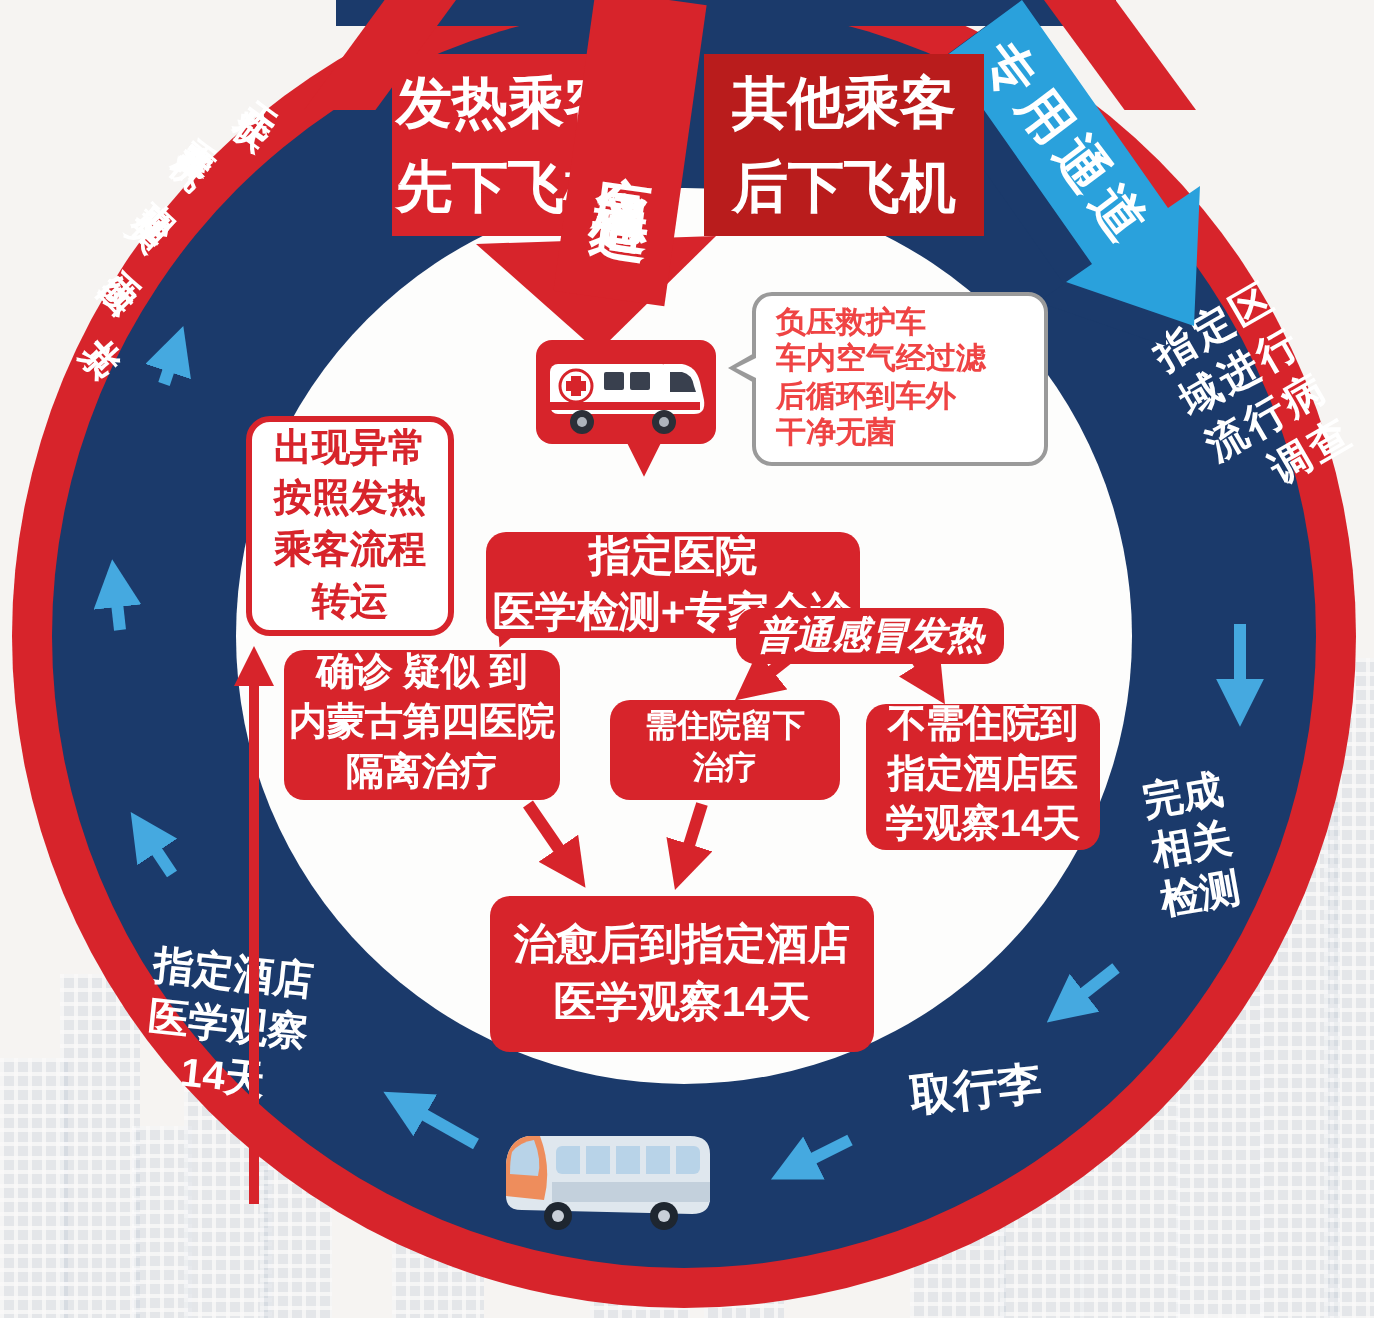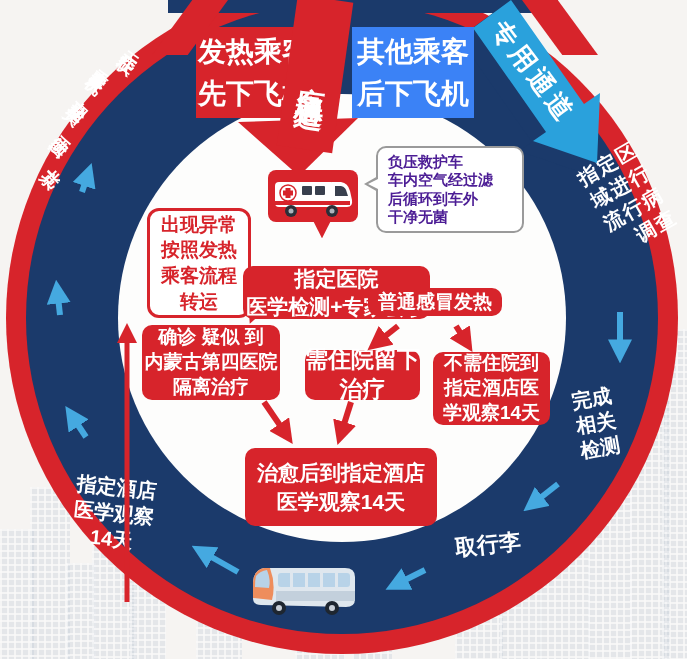--- a/index.html
+++ b/index.html
@@ -21,21 +21,21 @@
 
   .top-band{position:absolute;left:168px;top:0;width:390px;height:13px;background:#1b3a6b;z-index:3;}
   .corner-red{position:absolute;top:0;width:76px;height:55px;background:#d7242b;z-index:3;}
   .corner-red.l{left:152px;clip-path:polygon(53% 0,100% 0,47% 100%,0 100%);}
   .corner-red.r{left:522px;clip-path:polygon(0 0,47% 0,100% 100%,53% 100%);}
 
   
   .entry{position:absolute;top:13px;height:91px;z-index:6;display:flex;align-items:center;justify-content:center;
          color:#fff;font-weight:bold;font-size:28px;line-height:1.5;white-space:pre-line;text-align:center;margin-top:14px;}
   .entry.fever{left:196px;width:116px;background:#d7242b;}
-  .entry.other{left:352px;width:122px;background:#3b82f6;}
+  .entry.other{left:352px;width:140px;background:#b91c1c;}
 
   .banner-em{position:absolute;left:287px;top:-2px;width:56px;height:152px;background:#d7242b;
              transform:rotate(8deg);z-index:7;display:flex;align-items:center;justify-content:center;}
   .banner-em span{writing-mode:vertical-rl;color:#fff;font-weight:bold;font-size:29px;letter-spacing:5px;}
 
   .label-ded{position:absolute;left:533px;top:72px;transform:translate(-50%,-50%) rotate(53deg);
              color:#fff;font-weight:bold;font-size:26px;letter-spacing:4px;z-index:6;white-space:nowrap;}
 
   
   .rtxt{position:absolute;color:#fff;font-weight:bold;z-index:4;white-space:pre-line;}
@@ -49,32 +49,32 @@
   .epi{left:570px;top:152px;width:92px;font-size:20px;line-height:1.3;letter-spacing:2px;
        text-align:right;transform:rotate(-30deg);}
   .tests{left:576px;top:386px;font-size:20px;line-height:1.25;text-align:center;transform:rotate(-10deg);}
   .baggage{left:455px;top:530px;font-size:22px;transform:rotate(-6deg);}
   .hotel{left:66px;top:474px;width:96px;font-size:20px;line-height:1.3;text-align:center;transform:rotate(6deg);}
 
   
   .rbox{position:absolute;background:#d7242b;color:#fff;font-weight:bold;border-radius:10px;z-index:6;
         display:flex;align-items:center;justify-content:center;text-align:center;white-space:pre-line;}
   .bx-hospital{left:243px;top:237px;width:187px;height:53px;font-size:21px;line-height:1.3;margin-top:29px;}
-  .bx-cold{left:368px;top:288px;width:134px;height:28px;font-size:19px;}
+  .bx-cold{left:368px;top:304px;width:134px;height:28px;font-size:19px;font-style:italic;}
   .bx-confirmed{left:142px;top:325px;width:138px;height:75px;font-size:19px;line-height:1.3;}
-  .bx-hospitalized{left:305px;top:350px;width:115px;height:50px;font-size:23px;line-height:1.3;}
+  .bx-hospitalized{left:305px;top:350px;width:115px;height:50px;font-size:16px;line-height:1.3;}
   .bx-nohosp{left:433px;top:352px;width:117px;height:73px;font-size:19px;line-height:1.3;}
   .bx-cured{left:245px;top:448px;width:192px;height:78px;font-size:21px;line-height:1.4;}
   .bx-abnormal{left:123px;top:208px;width:104px;height:110px;background:#fff;border:3px solid #d7242b;
-               color:#d7242b;font-size:19px;line-height:1.35;border-radius:12px;margin-left:24px;}
+               color:#d7242b;font-size:19px;line-height:1.35;border-radius:12px;}
 
   
   .amb-box{position:absolute;left:268px;top:170px;width:90px;height:52px;background:#d7242b;border-radius:8px;z-index:6;}
   .bubble{position:absolute;left:376px;top:146px;width:148px;background:#fff;border:2px solid #9a9a9a;
-          border-radius:10px;padding:5px 10px;font-size:15px;line-height:1.22;color:#4c1d95;font-weight:bold;
+          border-radius:10px;padding:5px 10px;font-size:15px;line-height:1.22;color:#ef4444;font-weight:bold;
           white-space:pre-line;z-index:6;}
   .bubble:before{content:"";position:absolute;left:-14px;top:28px;border:8px solid rgba(0,0,0,0);
                  border-right:14px solid #9a9a9a;border-left:none;}
   .bubble:after{content:"";position:absolute;left:-10px;top:30px;border:6px solid rgba(0,0,0,0);
                 border-right:12px solid #fff;border-left:none;}
 
   .bus{position:absolute;left:248px;top:554px;z-index:4;}
   .arrows{position:absolute;left:0;top:0;z-index:5;}
 </style>
 </head>

